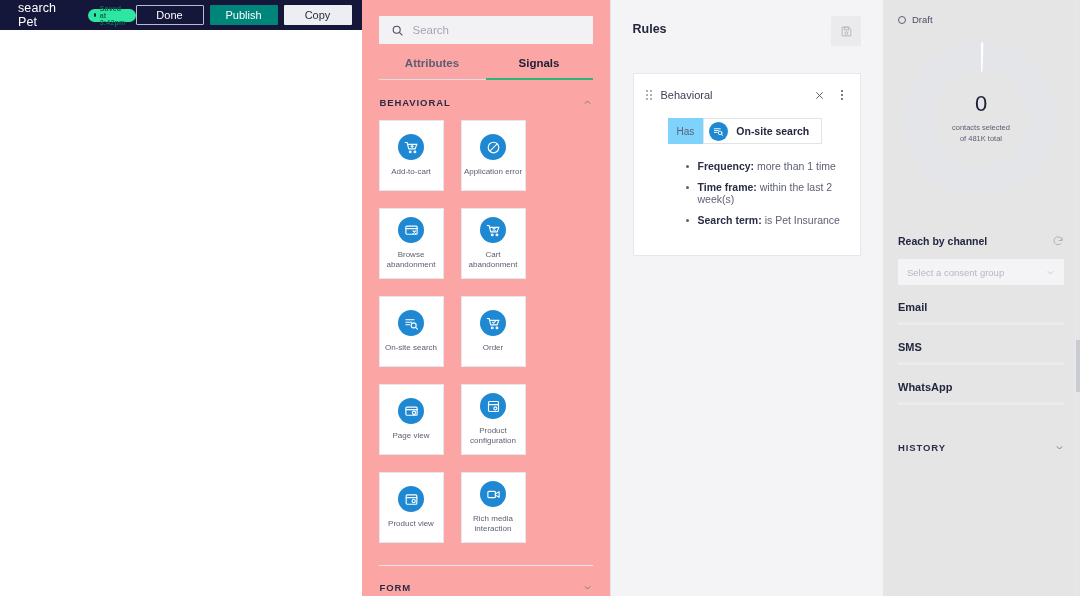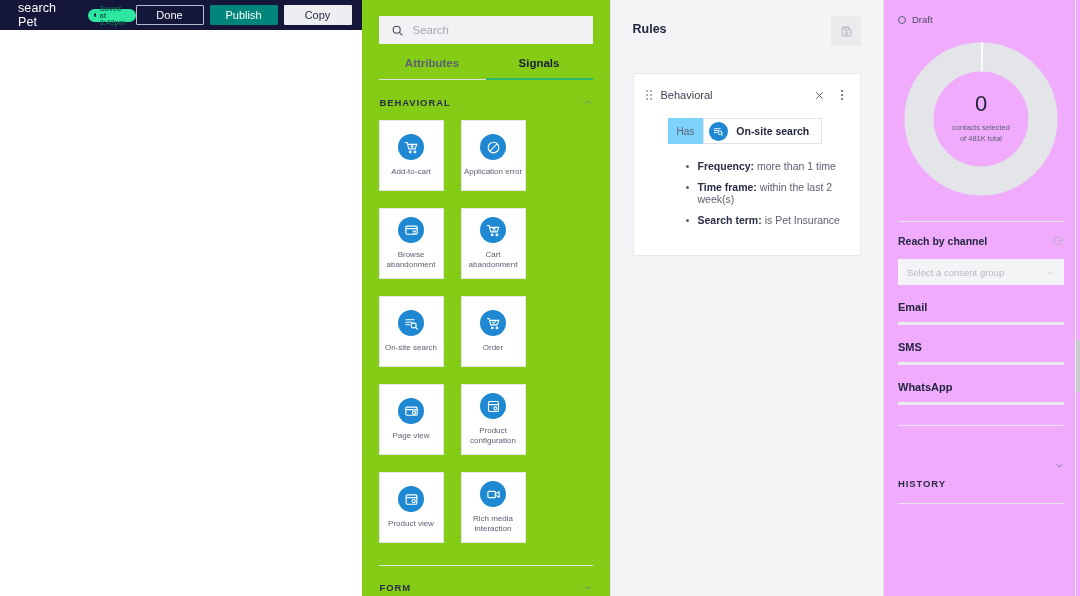--- a/index.html
+++ b/index.html
@@ -45,21 +45,21 @@
   .btn-done { background: #14173a; color: #ffffff; border-color: #b9bcd0; }
   .btn-publish { background: #00857a; color: #ffffff; }
   .btn-copy { background: #eceef2; color: #2a2d45; }
 
   
   .body { flex: 1; display: flex; min-height: 0; }
 
   
   .left {
     width: 249px; flex: 0 0 249px;
-    background: #84cc16;
+    background: #fca5a5;
     border-right: 1px solid #e3e4e8;
     padding: 16px 17px 0 17px;
     overflow: hidden;
     position: relative;
   }
   .search-box {
     height: 28px; background: #f2f2f4;
     display: flex; align-items: center; gap: 9px;
     padding: 0 12px;
   }
@@ -167,21 +167,21 @@
   .signal-chip-label { font-size: 10.5px; color: #23263f; font-weight: bold; }
 
   .rule-list { margin: 16px 0 0 40px; }
   .rule-item { display: flex; align-items: flex-start; gap: 9px; margin-bottom: 9px; font-size: 10.5px; color: #5d6074; }
   .bullet { width: 3px; height: 3px; border-radius: 50%; background: #5d6074; margin-top: 5px; flex: 0 0 3px; }
   .rule-key { color: #2a2d45; font-weight: bold; }
 
   
   .right {
     width: 196px; flex: 0 0 196px;
-    background: #f0abfc;
+    background: #e5e5e5;
     padding: 14px 16px 0 14px;
     overflow: hidden; position: relative;
   }
   .draft-row { display: flex; align-items: center; gap: 6px; }
   .draft-ring { width: 8px; height: 8px; border-radius: 50%; border: 1px solid #5d6074; }
   .draft-text { font-size: 9.5px; color: #4a4d63; }
 
   .donut-wrap { display: flex; justify-content: center; margin-top: 14px; }
   .donut { position: relative; width: 160px; height: 160px; }
   .donut svg { width: 160px; height: 160px; transform: rotate(-90deg); }
@@ -210,21 +210,21 @@
   .channel { margin-top: 16px; }
   .channel-name { font-size: 11px; color: #23263f; font-weight: bold; }
   .channel-bar { margin-top: 9px; height: 3px; background: #eaebee; width: 100%; }
 
   .history-sep { height: 1px; background: #e6e7ec; margin-top: 20px; }
   .history-row {
     display: flex; align-items: center; justify-content: space-between;
     padding: 16px 0 14px 0; border-bottom: 1px solid #e6e7ec;
     cursor: pointer;
   }
-  .history-title { font-size: 9.5px; font-weight: bold; letter-spacing: .9px; color: #2a2d45; margin-top: 36px; }
+  .history-title { font-size: 9.5px; font-weight: bold; letter-spacing: .9px; color: #2a2d45; }
 
   .edge-scroll {
     position: absolute; right: 0; top: 0; width: 5px; height: 100%;
     border-left: 1px solid #e8e9ed;
   }
   .edge-thumb {
     position: absolute; right: 0; top: 340px; width: 4px; height: 52px;
     background: #c9cbd3;
   }
 </style>

